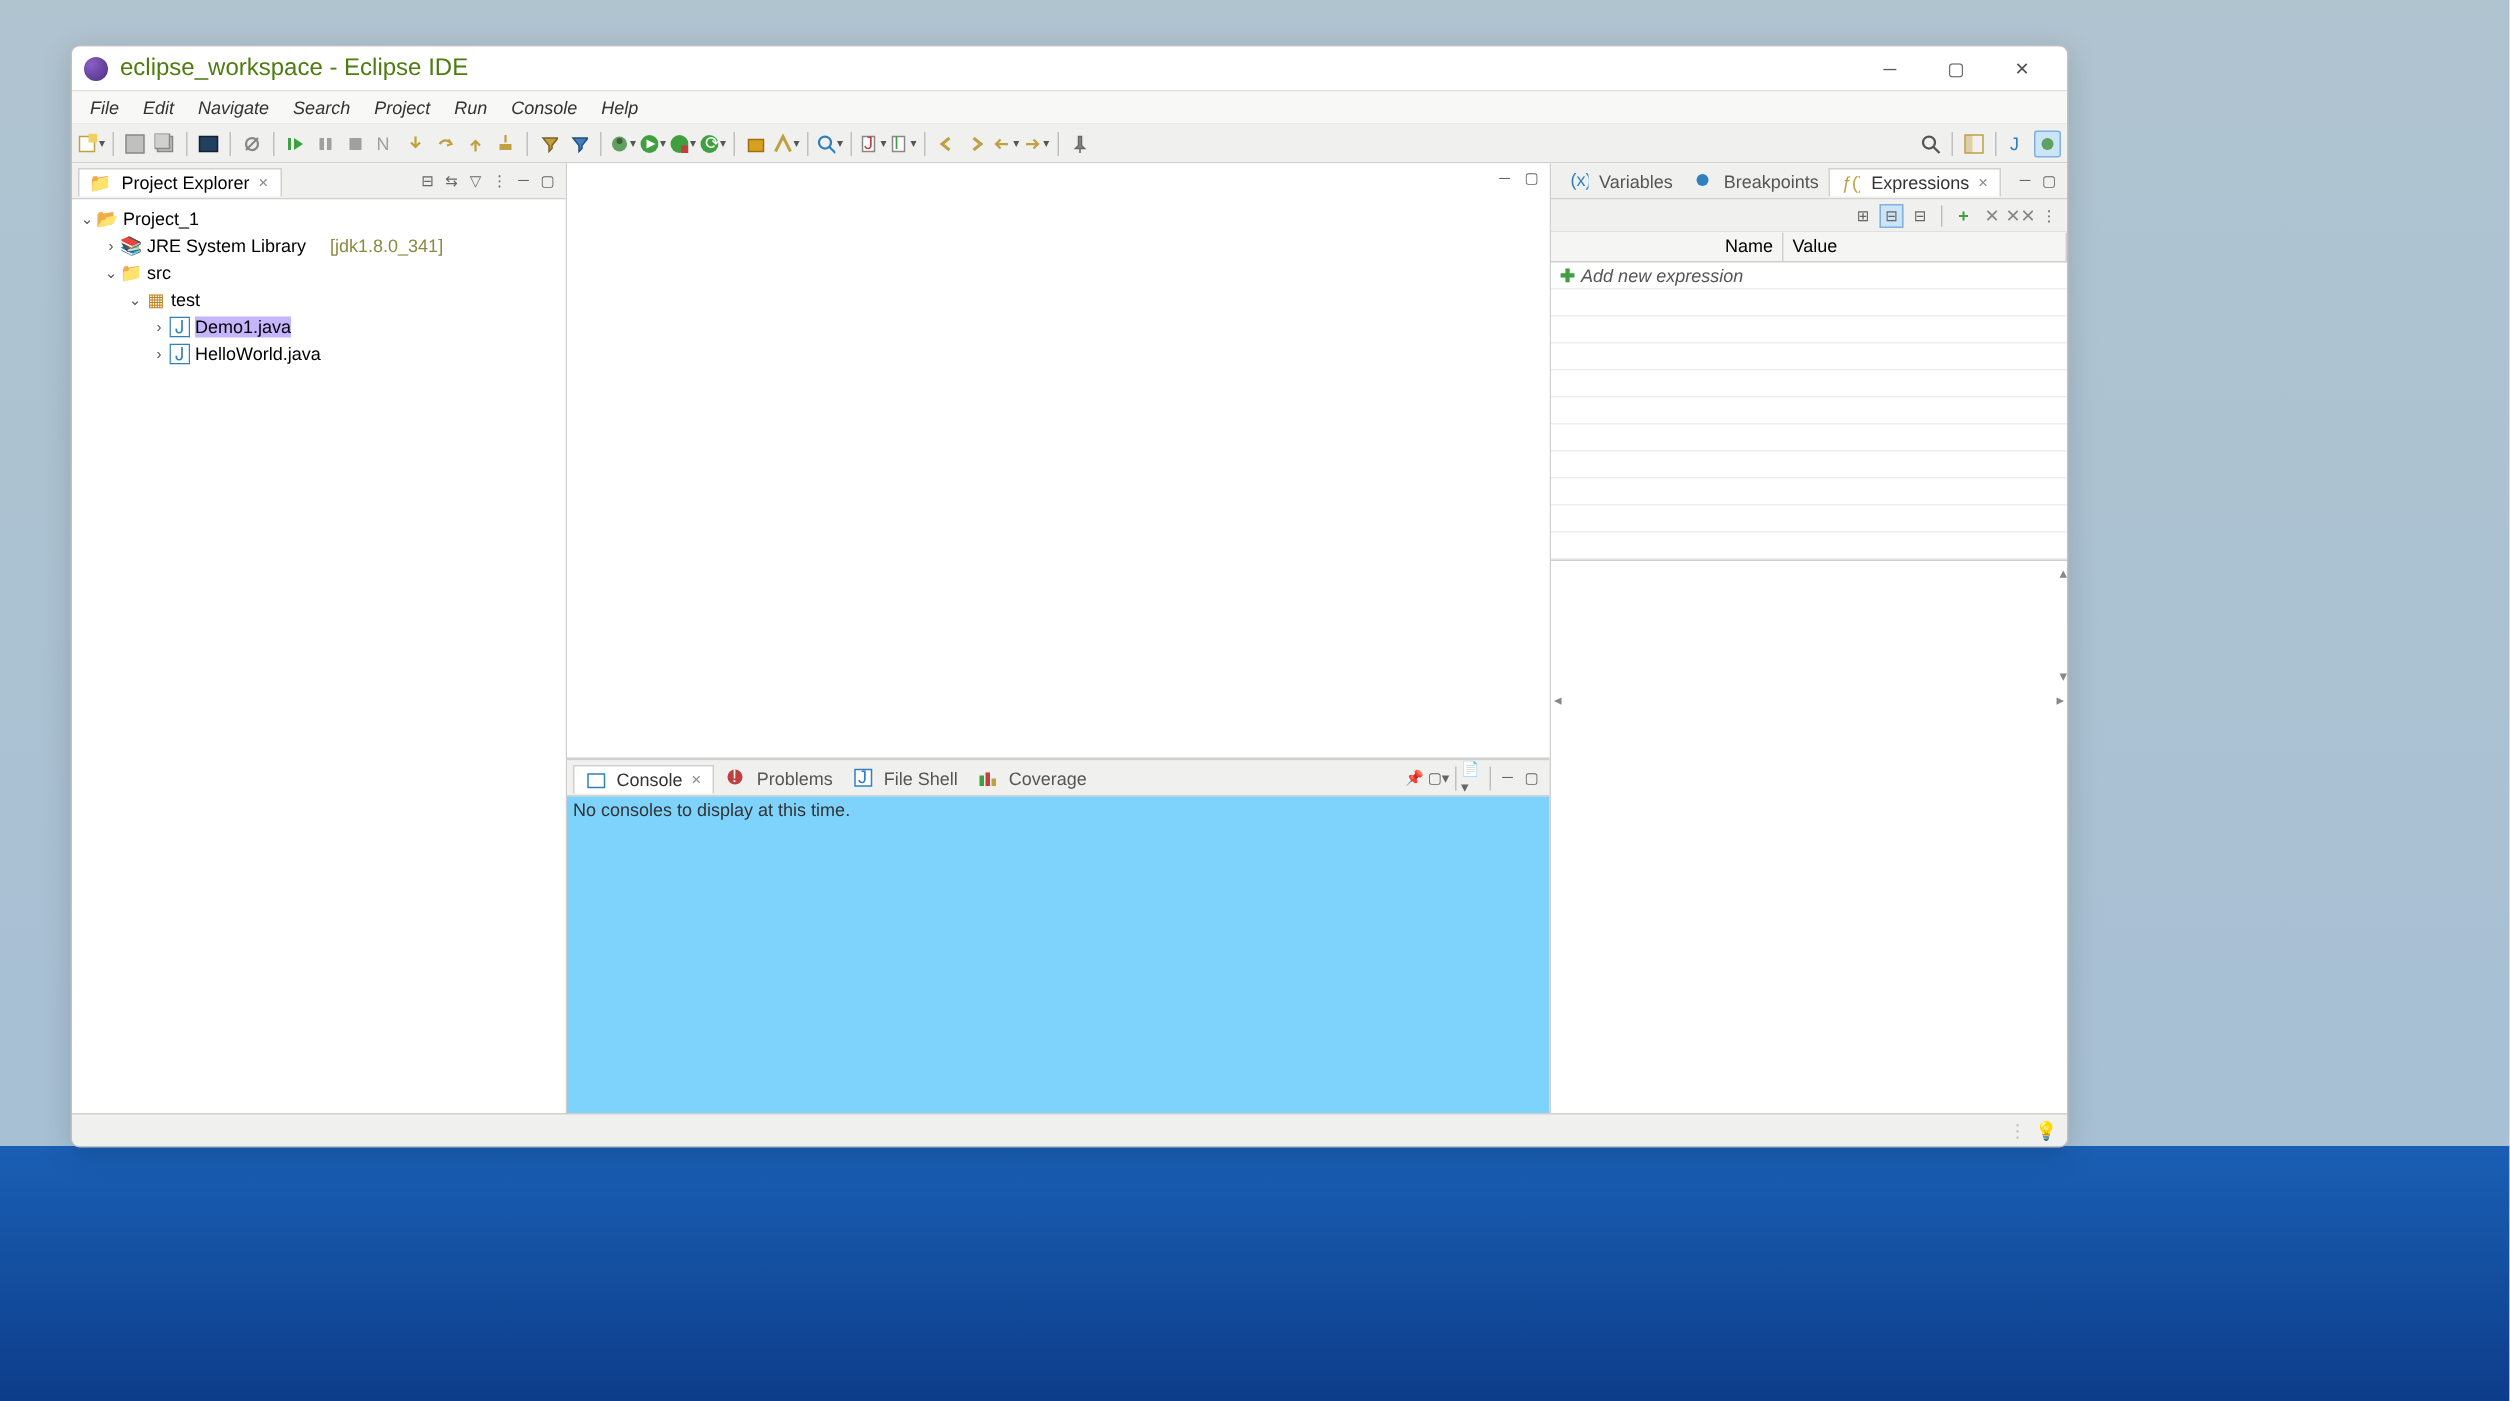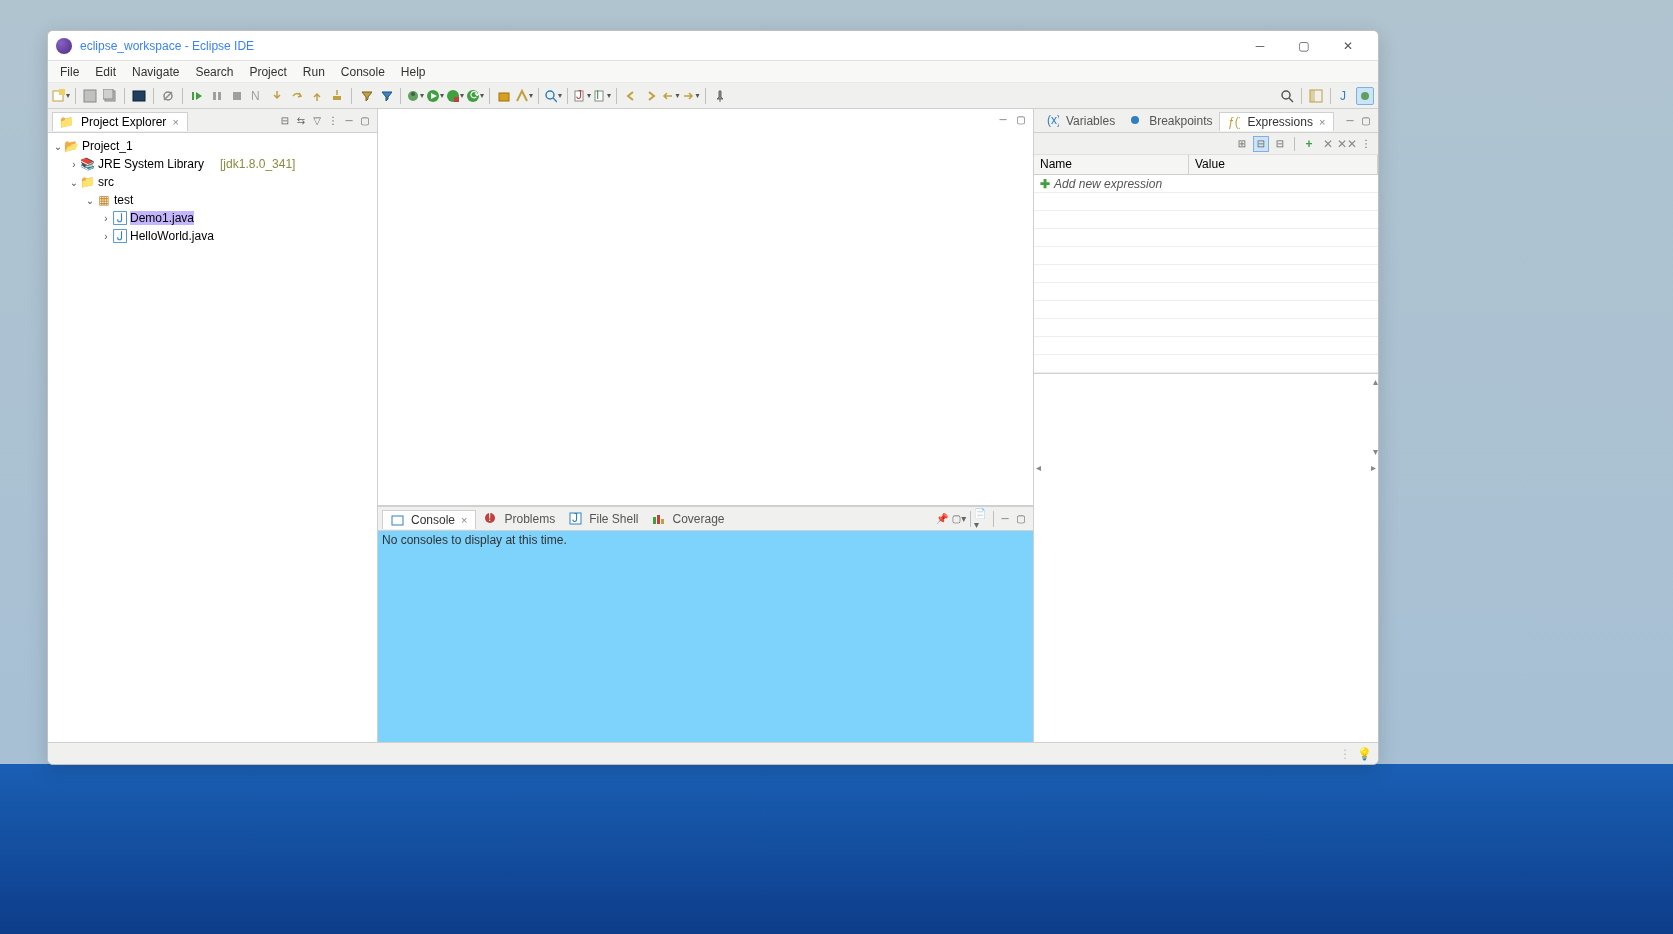--- a/index.html
+++ b/index.html
@@ -1,24 +1,24 @@
 <!DOCTYPE html>
 <html><head>
 <meta charset="utf-8">
 <style>
 * { box-sizing: border-box; margin: 0; padding: 0; font-family: "Segoe UI", Tahoma, sans-serif; font-size: 12px; }
 body { background: linear-gradient(180deg, #b0c4d0 0%, #a5bfd5 100%); width: 1673px; height: 934px; position: relative; overflow: hidden; }
 .desktop-bottom { position: absolute; bottom: 0; left: 0; right: 0; height: 170px; background: linear-gradient(180deg, #1a5fb4 0%, #0d3d8a 100%); }
 .window { position: absolute; left: 47px; top: 30px; width: 1332px; height: 735px; background: #f5f7f5; border: 1px solid #c0c0c0; border-radius: 6px; box-shadow: 0 4px 20px rgba(0,0,0,0.15); display: flex; flex-direction: column; overflow: hidden; }
 .titlebar { height: 30px; display: flex; align-items: center; padding: 0 8px; background: #fff; border-bottom: 1px solid #e0e0e0; }
 .titlebar-icon { width: 16px; height: 16px; border-radius: 50%; background: radial-gradient(circle at 30% 30%, #8a5fc4, #4a3080); margin-right: 8px; }
-.titlebar-text { color: #3b82f6; font-size: 12px; }
+.titlebar-text { color: #4d7c0f; font-size: 16px; }
 .titlebar-spacer { flex: 1; }
 .win-btn { width: 44px; height: 28px; display: flex; align-items: center; justify-content: center; color: #555; cursor: pointer; }
-.menubar { height: 22px; display: flex; align-items: center; padding: 0 4px; background: #f8f8f7; border-bottom: 1px solid #e8e8e8; }
+.menubar { height: 22px; display: flex; align-items: center; padding: 0 4px; background: #f8f8f7; border-bottom: 1px solid #e8e8e8; font-style: italic; }
 .menubar span { padding: 2px 8px; color: #333; cursor: pointer; }
 .toolbar { height: 26px; display: flex; align-items: center; padding: 0 4px; background: #f0f0ee; border-bottom: 1px solid #d0d0d0; gap: 2px; }
 .tbtn { width: 18px; height: 18px; display: flex; align-items: center; justify-content: center; cursor: pointer; border-radius: 2px; }
 .tbtn.dd::after { content: "▾"; font-size: 8px; color: #555; margin-left: 1px; }
 .sep { width: 1px; height: 16px; background: #c0c0c0; margin: 0 3px; }
 .toolbar-spacer { flex: 1; }
 .content { flex: 1; display: flex; background: #fff; }
 .left { width: 330px; border-right: 1px solid #d0d0d0; display: flex; flex-direction: column; }
 .tabrow { height: 24px; display: flex; align-items: center; border-bottom: 1px solid #d0d0d0; background: #f0f0ee; padding: 0 4px; }
 .tab { padding: 2px 6px; display: flex; align-items: center; gap: 4px; background: #fff; border: 1px solid #d0d0d0; border-bottom: none; position: relative; top: 1px; }
@@ -38,21 +38,21 @@
 .console-body { flex: 1; padding: 2px 4px; background: #7dd3fc; color: #333; }
 .right { width: 345px; border-left: 1px solid #d0d0d0; display: flex; flex-direction: column; }
 .rtoolbar { height: 22px; display: flex; align-items: center; justify-content: flex-end; padding: 0 4px; gap: 3px; border-bottom: 1px solid #e0e0e0; background: #f0f0ee; }
 .rtoolbar .sep { height: 14px; }
 .expr-table { flex: 1; background: #fff; overflow: hidden; position: relative; }
 .expr-head { display: flex; height: 20px; border-bottom: 1px solid #d0d0d0; background: #f5f5f3; }
 .expr-head div { padding: 2px 6px; border-right: 1px solid #d0d0d0; }
 .expr-rows { }
 .expr-r { display: flex; height: 18px; border-bottom: 1px solid #eee; }
 .expr-r div { padding: 1px 6px; }
-.ncol { width: 155px; }
+.ncol { width: 155px; text-align: right; }
 .vcol { flex: 1; }
 .italic { font-style: italic; color: #555; }
 .expr-detail { height: 100px; border-top: 1px solid #d0d0d0; position: relative; }
 .expr-detail .sb { position: absolute; right: 0; top: 2px; font-size: 10px; color: #888; }
 .statusbar { height: 22px; border-top: 1px solid #d0d0d0; background: #f0f0ee; display: flex; align-items: center; justify-content: flex-end; padding: 0 6px; gap: 6px; }
 .folder-icon{color:#d9a020;} .pkg-icon{color:#c08020;} .java-icon{color:#3080c0;} .proj-icon{color:#d9a020;} .lib-icon{color:#b08030;}
 .tab-plain { padding: 2px 6px; display: flex; align-items: center; gap: 4px; color: #555; cursor:pointer; }
 .tab-plain.active { background: #fff; border: 1px solid #d0d0d0; border-bottom: none; position: relative; top: 1px; color: #333; }
 svg { display: block; }
 </style>

